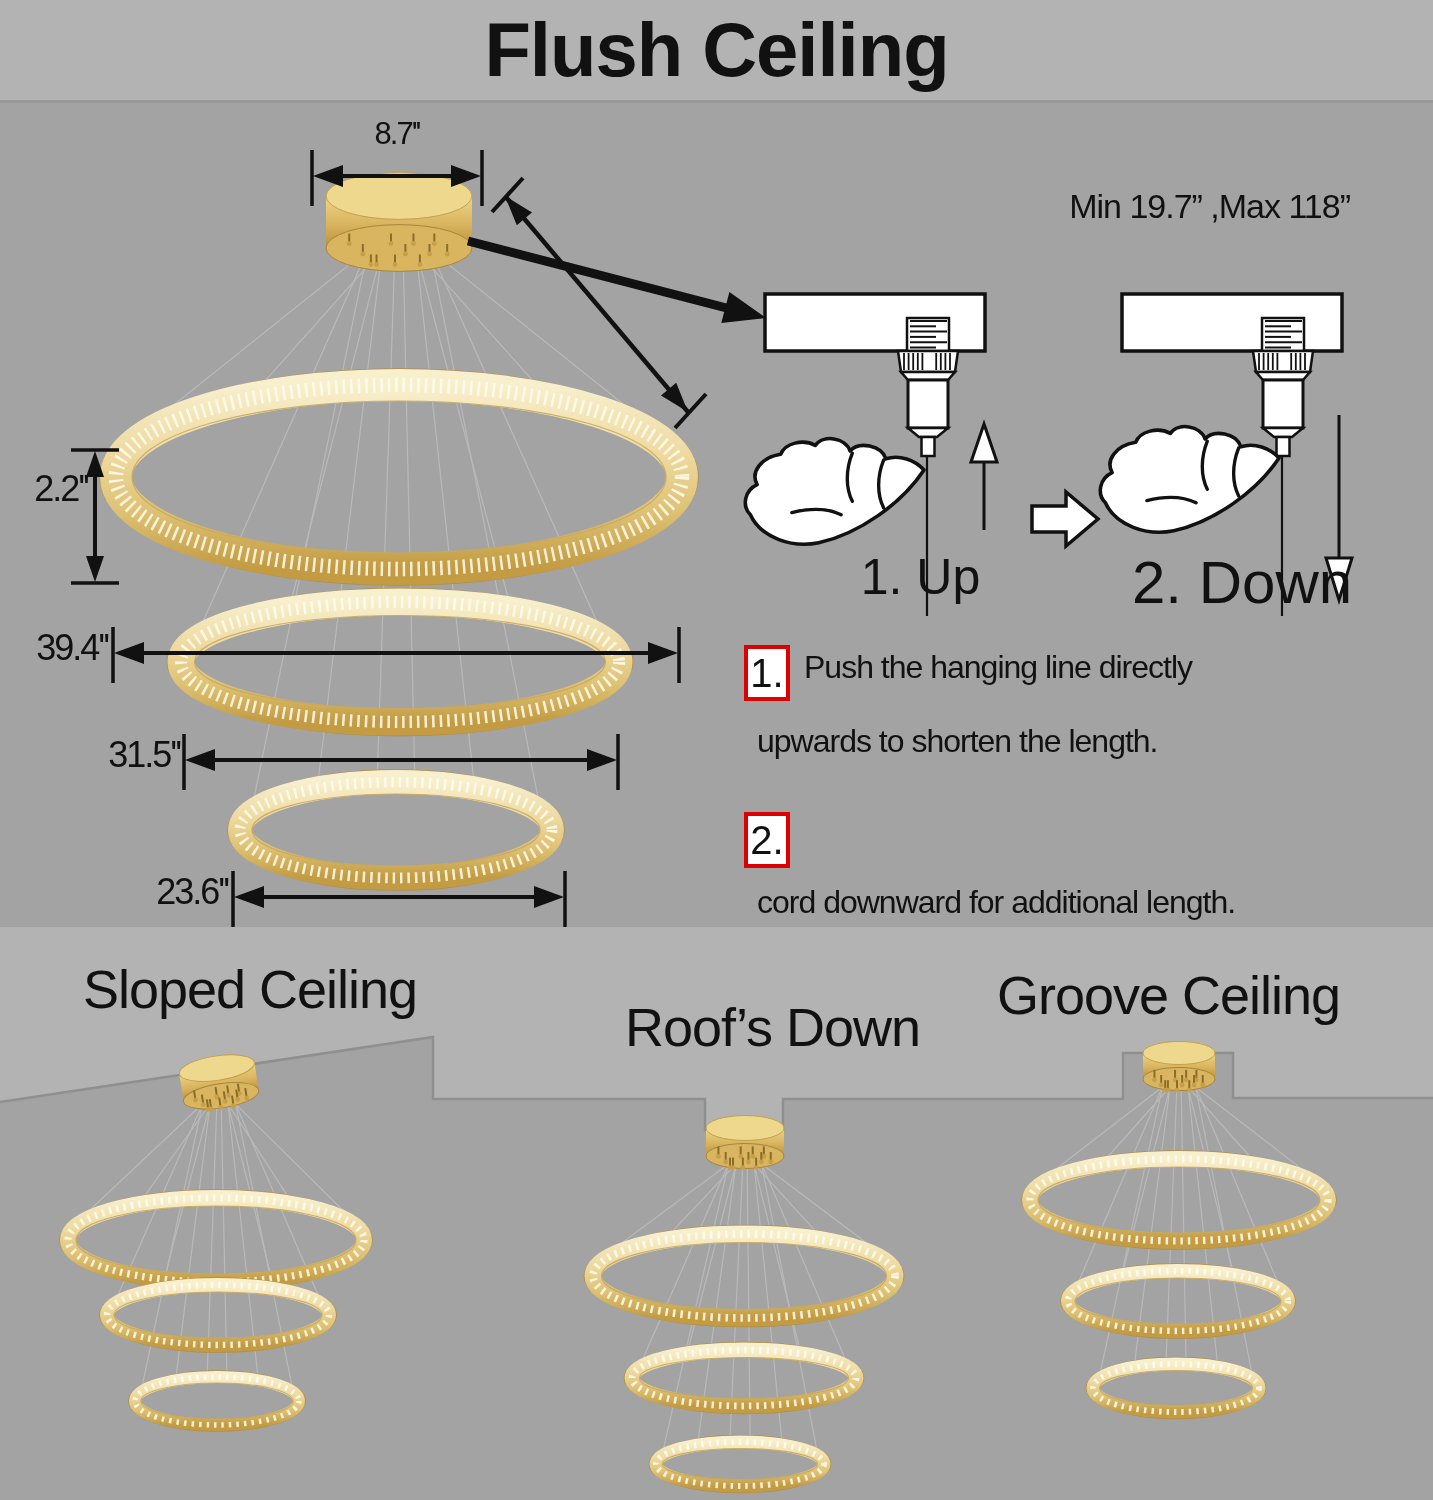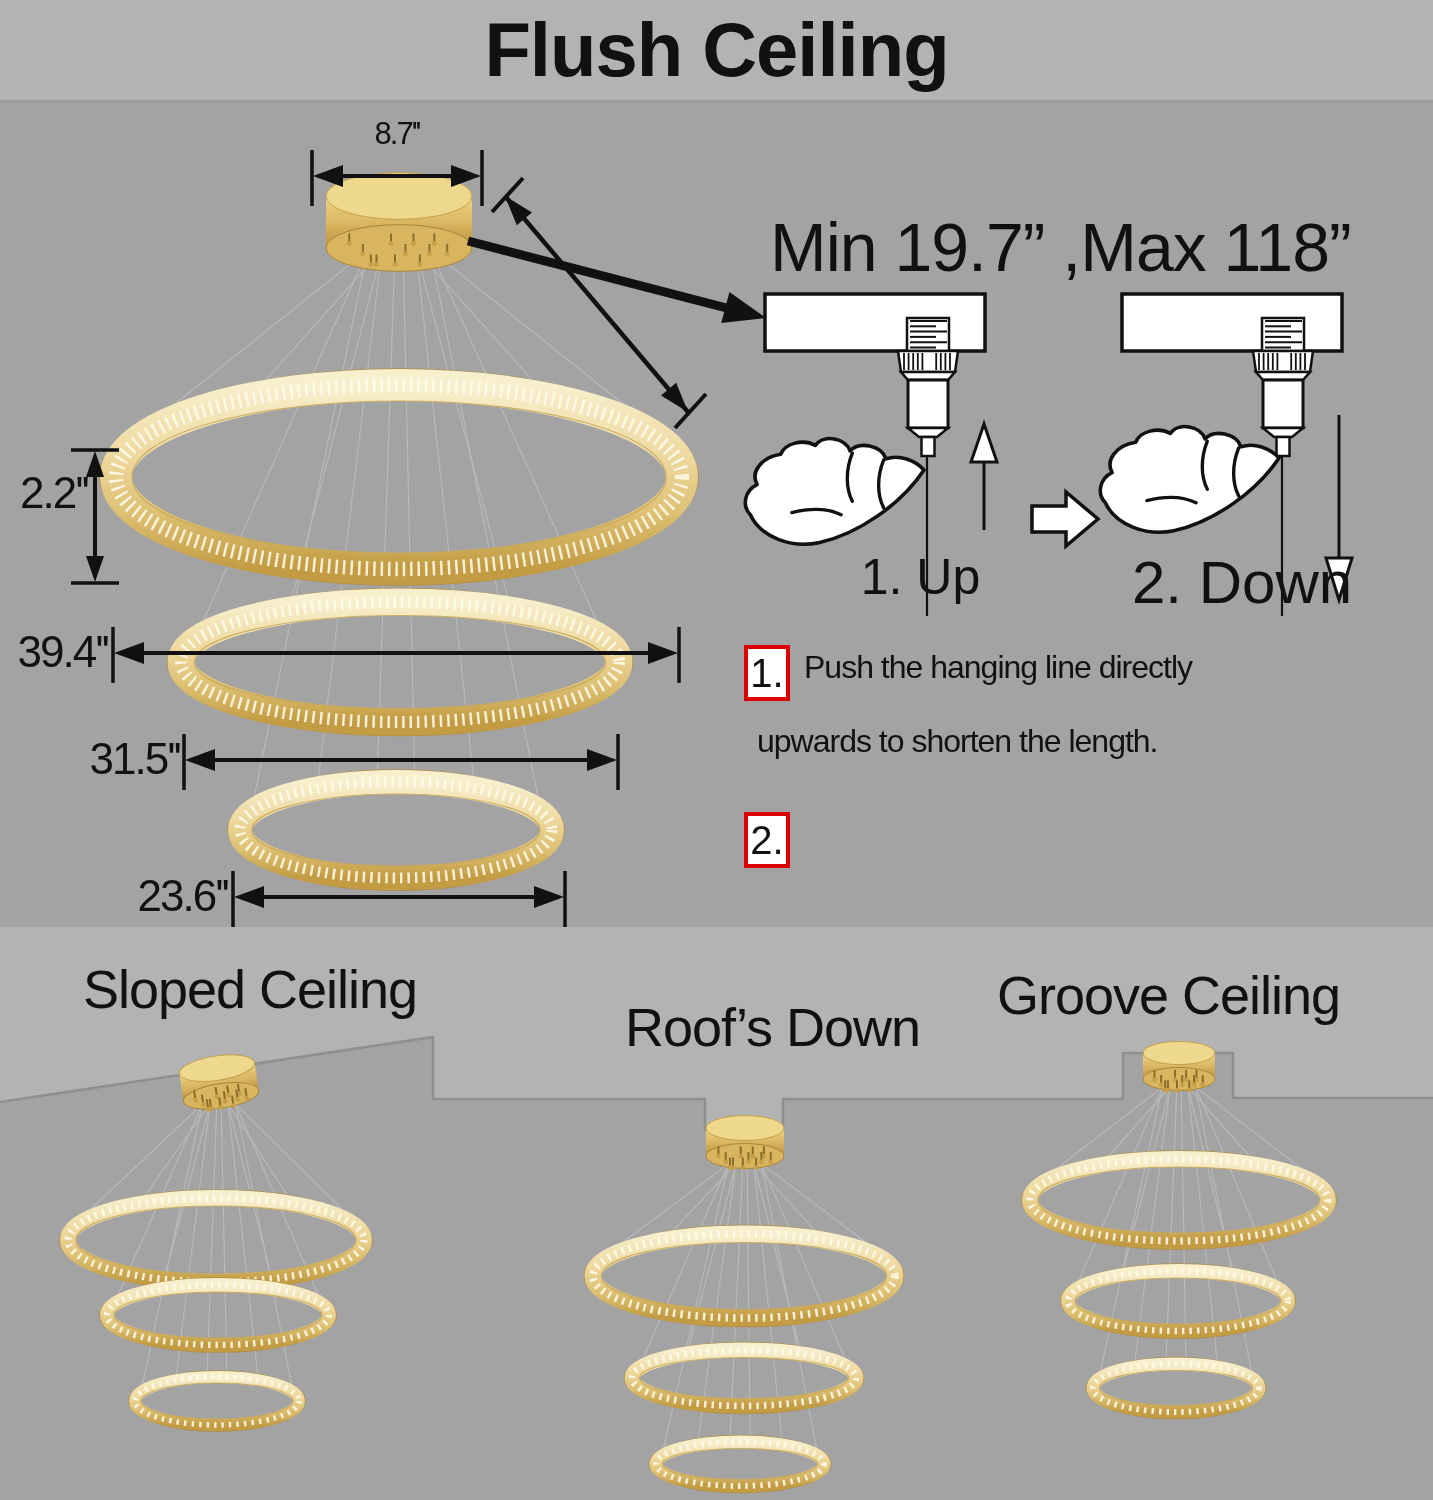--- a/index.html
+++ b/index.html
@@ -10,27 +10,27 @@
   html,body{margin:0;padding:0;background:#ffffff;}
   #page{position:relative;width:1433px;height:1500px;overflow:hidden;
         font-family:Liberation Sans, sans-serif;color:var(--ink);background:#a3a3a3;}
   .abs{position:absolute;}
   #topbar{left:0;top:0;width:1433px;height:100px;background:var(--gray);
           border-bottom:3px solid #9a9a9a;z-index:1;}
   #main-title{left:0;top:0;width:1433px;height:100px;line-height:100px;text-align:center;
               font-size:76px;font-weight:bold;letter-spacing:-1px;z-index:3;}
   #scene{left:0;top:0;z-index:2;}
   .txt{z-index:4;white-space:nowrap;}
-  .dim{font-size:44px;letter-spacing:-2px;font-weight:500;}
+  .dim{font-size:36px;letter-spacing:-2px;font-weight:500;}
   #dim-87{left:307px;top:116px;width:180px;text-align:center;font-size:31px;}
   #dim-22{left:0px;top:468px;width:88px;text-align:right;}
   #dim-394{left:0px;top:627px;width:108px;text-align:right;}
   #dim-315{left:58px;top:734px;width:122px;text-align:right;}
   #dim-236{left:106px;top:871px;width:122px;text-align:right;}
-  #minmax{left:770px;top:208px;width:580px;text-align:left;font-size:68px;letter-spacing:-1px;}
+  #minmax{left:770px;top:187px;width:580px;text-align:right;font-size:34px;letter-spacing:-1px;}
   #lbl-up{left:818px;top:548px;width:205px;text-align:center;font-size:50px;}
   #lbl-down{left:1132px;top:548px;width:245px;text-align:left;font-size:60px;}
   .numbox{width:38px;height:48px;border:4px solid var(--red);text-align:center;
           line-height:48px;font-size:40px;z-index:4;background:#fff;}
   #box1{left:744px;top:645px;}
   #box2{left:744px;top:812px;}
   .para{font-size:32px;letter-spacing:-1px;}
   #p1a{left:804px;top:649px;}
   #p1b{left:757px;top:723px;}
   #p2a{left:804px;top:816px;}
@@ -403,17 +403,18 @@
   <div id="dim-236" class="abs txt dim">23.6''</div>
 
   <div id="minmax" class="abs txt">Min 19.7” ,Max 118”</div>
   <div id="lbl-up" class="abs txt">1. Up</div>
   <div id="lbl-down" class="abs txt">2. Down</div>
 
   <div id="box1" class="abs numbox">1.</div>
   <div id="p1a" class="abs txt para">Push the hanging line directly</div>
   <div id="p1b" class="abs txt para">upwards to shorten the length.</div>
   <div id="box2" class="abs numbox">2.</div>
+  <div id="p2b" class="abs txt para">cord downward for additional length.</div>
 
   <div id="lbl-sloped" class="abs txt mount">Sloped Ceiling</div>
   <div id="lbl-beam" class="abs txt mount">Roof’s Down</div>
   <div id="lbl-groove" class="abs txt mount">Groove Ceiling</div>
 </div>
 
 </body></html>

